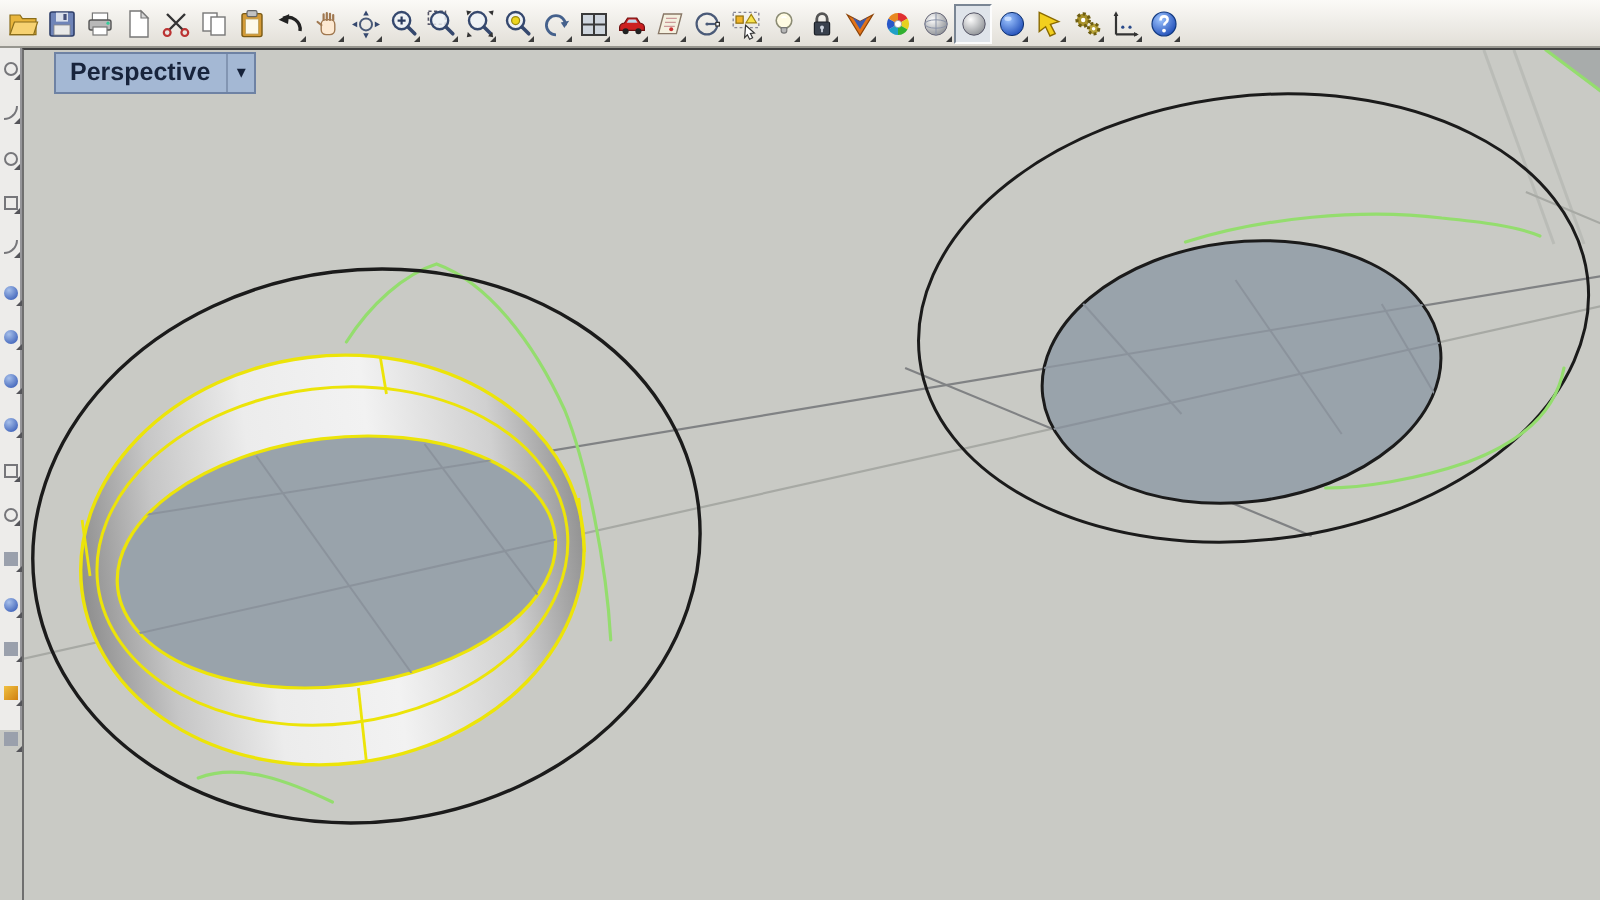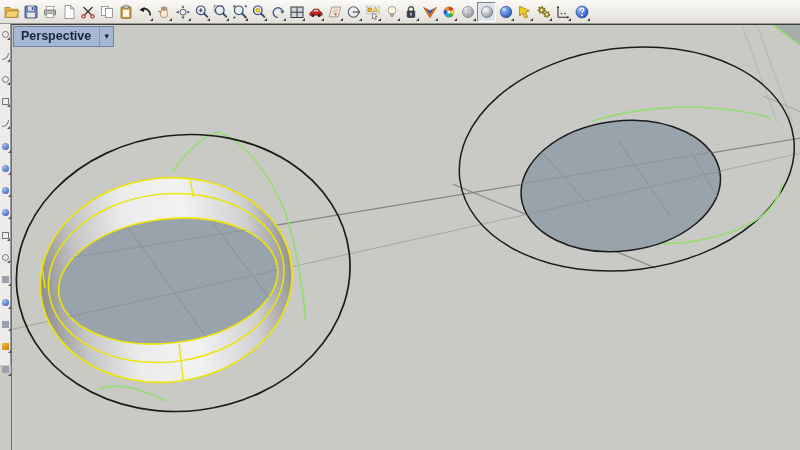--- a/index.html
+++ b/index.html
@@ -28,21 +28,21 @@
   .frag.o{background:linear-gradient(135deg,#f0c040,#d08010);}
   .frag.g{background:#9aa0ac;}
   .frag::after{content:"";position:absolute;right:-2px;bottom:-3px;width:0;height:0;
            border-left:3px solid transparent;border-bottom:3px solid #55555a;}
 
   .viewport{position:relative;flex:1;min-width:0;background:var(--surface,#c9cac5);
            border-top:1px solid #3f3f3f;border-left:1px solid #6f6f6f;}
   .scene{position:absolute;inset:0;width:100%;height:100%;display:block;}
 
   
-  .vp-label{position:absolute;top:1px;left:1px;height:19px;display:flex;align-items:flex-end;
+  .vp-label{position:absolute;top:1px;left:15px;height:19px;display:flex;align-items:flex-end;
            background:var(--viewport-label-bg,#a4b8d4);border:1px solid #6e82a4;
            color:var(--viewport-label-text,#18243c);font-size:12.5px;font-weight:bold;line-height:19px;}
   .vp-label .txt{padding:0 8px 0 7px;}
   .vp-dd{width:13px;border-left:1px solid #8295b2;display:flex;align-items:center;justify-content:center;
            font-size:9px;font-weight:normal;color:#16223a;}
 
   
   .sv-outline{fill:none;stroke:var(--outline,#1b1b1b);stroke-width:1.7;}
   .sv-outline2{fill:none;stroke:var(--outline,#1b1b1b);stroke-width:1.5;}
   .sv-hole{fill:var(--hole-interior,#99a3ab);stroke:var(--outline,#1b1b1b);stroke-width:1.5;}

